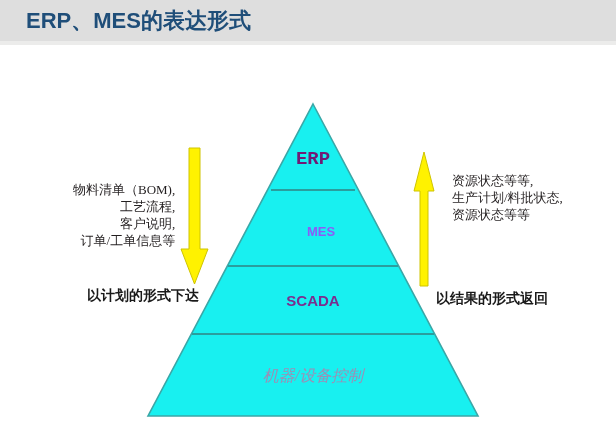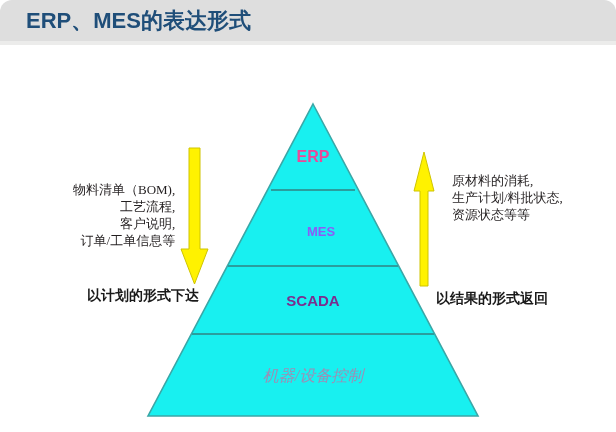--- a/index.html
+++ b/index.html
@@ -13,21 +13,20 @@
     font-family: "Liberation Serif", "DejaVu Serif", serif;
     overflow: hidden;
     position: relative;
   }
   #slide {
     position: relative;
     width: 616px;
     height: 432px;
     background: #ffffff;
     overflow: hidden;
-    border-radius: 12px;
   }
 
   
   #header-band {
     position: absolute;
     left: 0;
     top: 0;
     width: 616px;
     height: 41px;
     background: #dedede;
@@ -67,22 +66,23 @@
     position: absolute;
     font-family: "Liberation Sans", "DejaVu Sans", sans-serif;
     font-weight: bold;
     text-align: center;
     white-space: nowrap;
     transform: translateX(-50%);
   }
   #label-erp {
     left: 313px;
     top: 148px;
-    font-size: 16px;
-    color: #ec4899;
+    font-size: 19px;
+    color: #701a75;
+    font-family: Liberation Mono, monospace;
   }
   #label-mes {
     left: 313px;
     top: 224px;
     font-size: 13px;
     color: #8b5cf6;
     padding-left: 16px;
   }
   #label-scada {
     left: 313px;
@@ -171,19 +171,19 @@
 
   <div class="side-text" id="left-detail">
     <div>物料清单（BOM),</div>
     <div>工艺流程,</div>
     <div>客户说明,</div>
     <div>订单/工单信息等</div>
   </div>
   <div class="caption" id="left-caption">以计划的形式下达</div>
 
   <div class="side-text" id="right-detail">
-    <div>原材料的消耗,</div>
+    <div>资源状态等等,</div>
     <div>生产计划/料批状态,</div>
     <div>资源状态等等</div>
   </div>
   <div class="caption" id="right-caption">以结果的形式返回</div>
 
 </div>
 
 </body></html>

